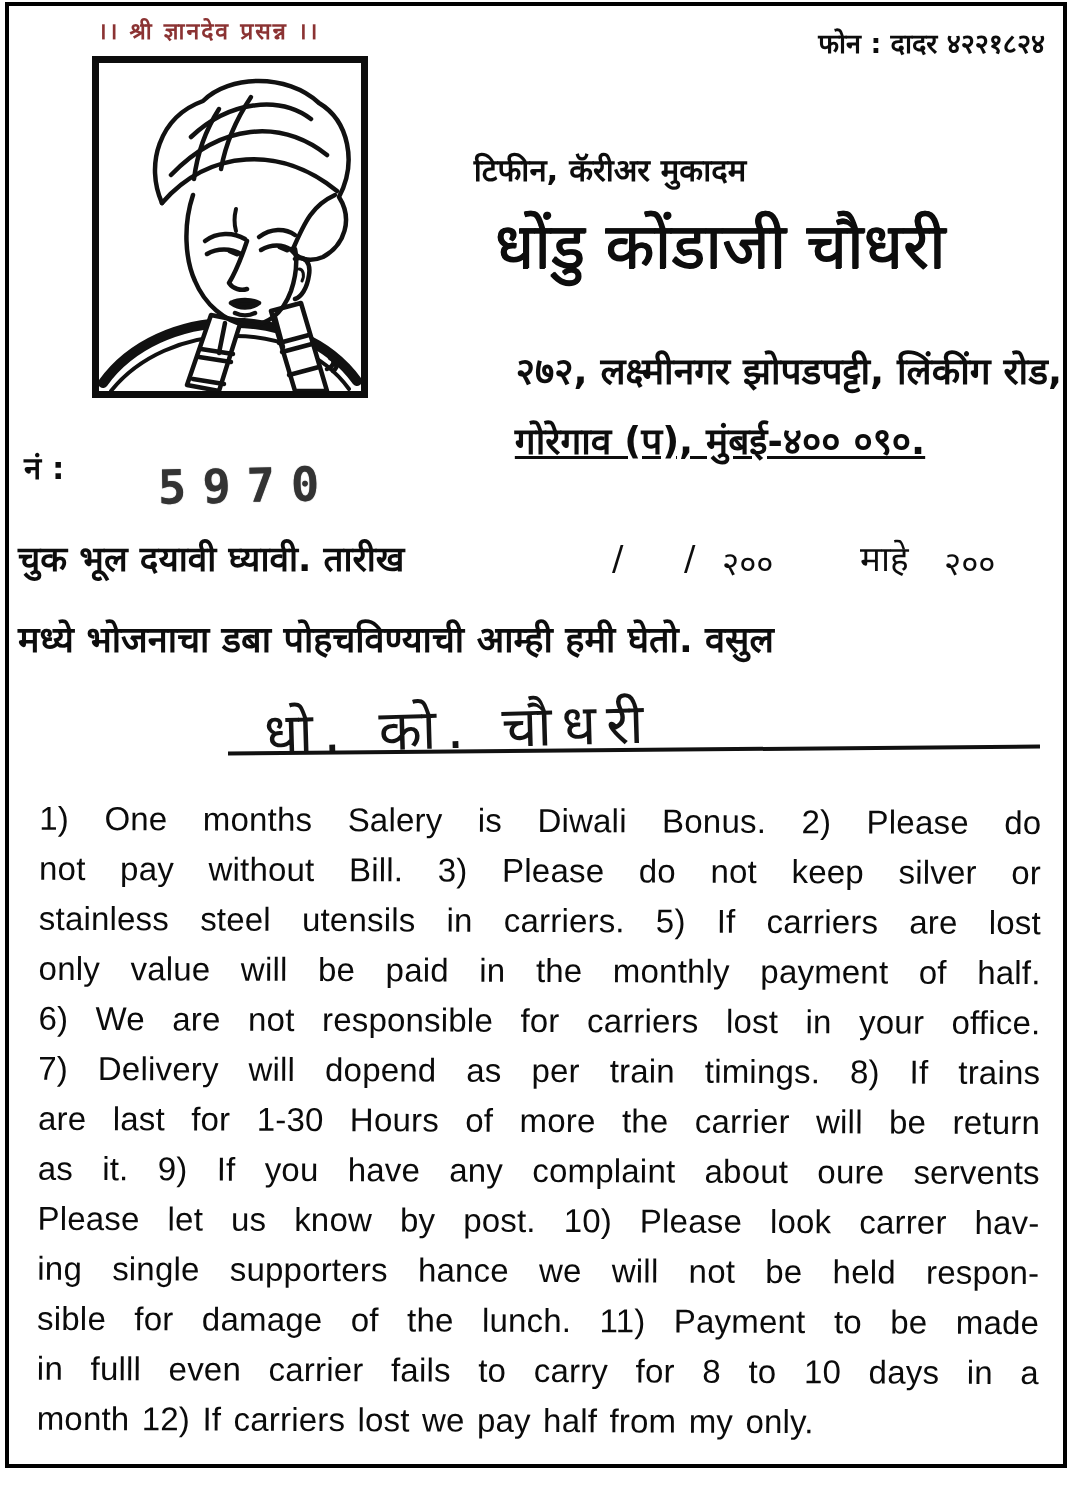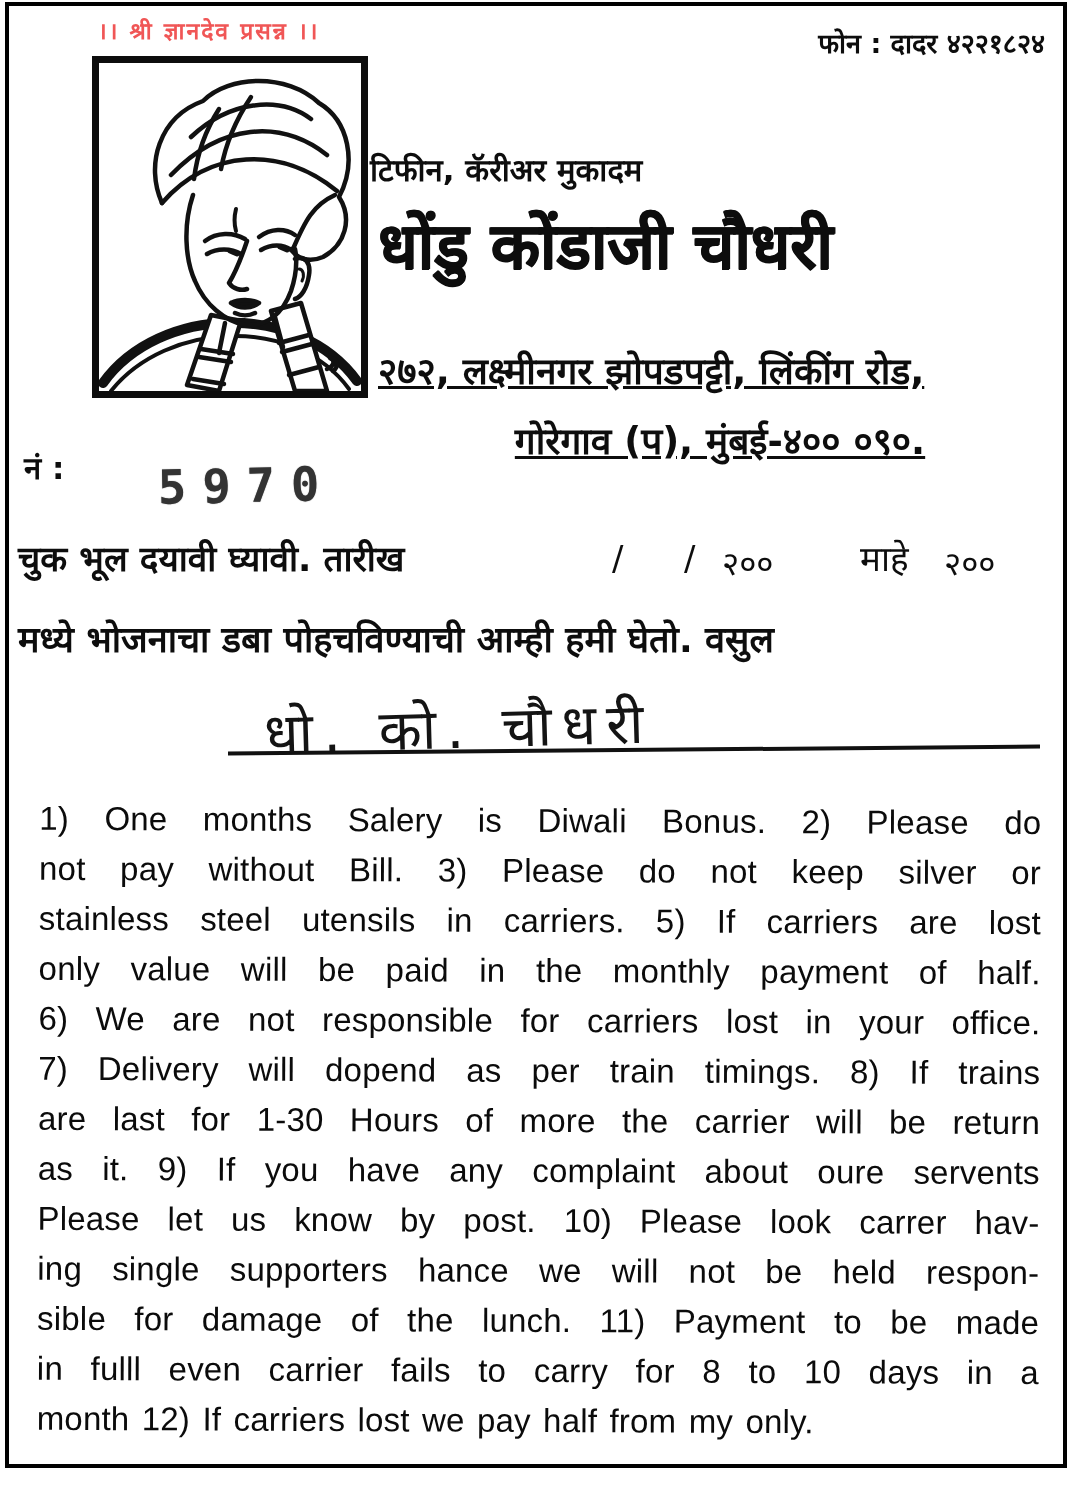--- a/index.html
+++ b/index.html
@@ -6,42 +6,42 @@
   .page {
     position:relative; width:1073px; height:1500px; background:#ffffff;
     font-family:"DejaVu Sans", sans-serif; color:#0d0d0d; overflow:hidden;
   }
   .frame {
     position:absolute; left:5px; top:2px; right:6px; bottom:32px;
     border:4px solid #000; pointer-events:none;
   }
   .blessing {
     position:absolute; left:98px; top:14px; font-size:23px; font-weight:700;
-    color:#ef4444; letter-spacing:2px; opacity:.9;
+    color:#7f1d1d; letter-spacing:2px; opacity:.9;
   }
   .phones {
     position:absolute; right:28px; top:24px; text-align:right;
     font-size:27px; font-weight:700; line-height:40px; white-space:nowrap;margin-left:29px;
   }
   .portrait-box {
     position:absolute; left:92px; top:56px; width:262px; height:328px;
     border:7px solid #0d0d0d; background:#fff; box-sizing:content-box;
   }
   .portrait-box svg { display:block; width:100%; height:100%; }
   .subtitle {
-    position:absolute; left:370px; top:148px; width:480px; text-align:left;
+    position:absolute; left:370px; top:148px; width:480px; text-align:center;
     font-size:31px; font-weight:700; white-space:nowrap;
   }
   .title {
-    position:absolute; left:378px; top:200px; width:684px; text-align:left;
-    font-size:64px; font-weight:700; white-space:nowrap;
+    position:absolute; left:378px; top:200px; width:684px; text-align:center;
+    font-size:64px; font-weight:400; white-space:nowrap;
     text-shadow:1px 0 currentColor, 0 .5px currentColor;
   }
-  .addr1 { position:absolute; left:378px; top:344px; width:684px; text-align:left;
-    font-size:37px; font-weight:700; white-space:nowrap;text-decoration:underline; }
+  .addr1 { position:absolute; left:378px; top:344px; width:684px; text-align:right;
+    font-size:37px; font-weight:700; white-space:nowrap; }
   .addr2 { position:absolute; left:378px; top:414px; width:684px; text-align:center;
     font-size:37px; font-weight:700; white-space:nowrap;text-decoration:underline; }
   .serial-label { position:absolute; left:24px; top:446px; font-size:31px; font-weight:700; }
   .stamp {
     position:absolute; left:158px; top:458px; font-size:47px; font-weight:700;
     font-family:"DejaVu Sans Mono", monospace; letter-spacing:16px; color:#222;
     transform:rotate(-1.2deg); text-shadow:0 0 1px #666; opacity:.92;
   }
   .date-row span { position:absolute; white-space:nowrap; }
   .dr-prefix { left:18px;  top:534px; font-size:35px; font-weight:700; }

